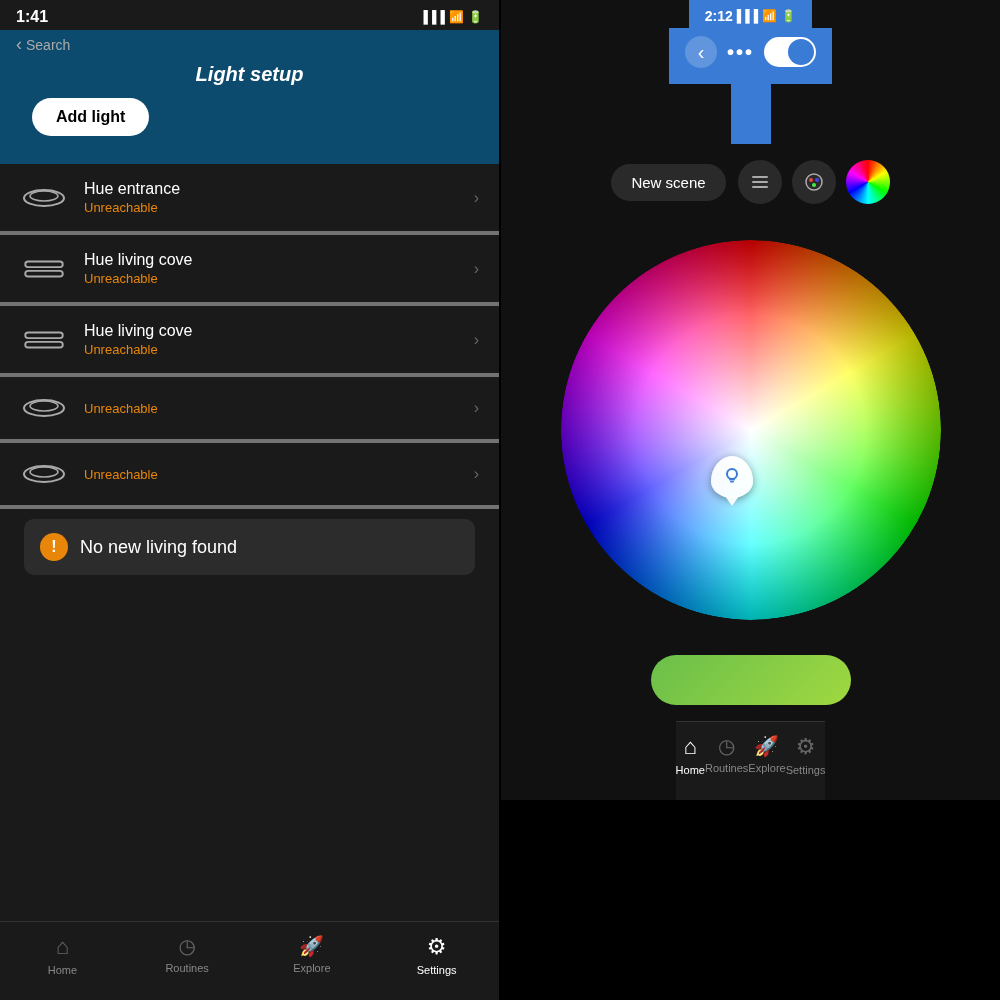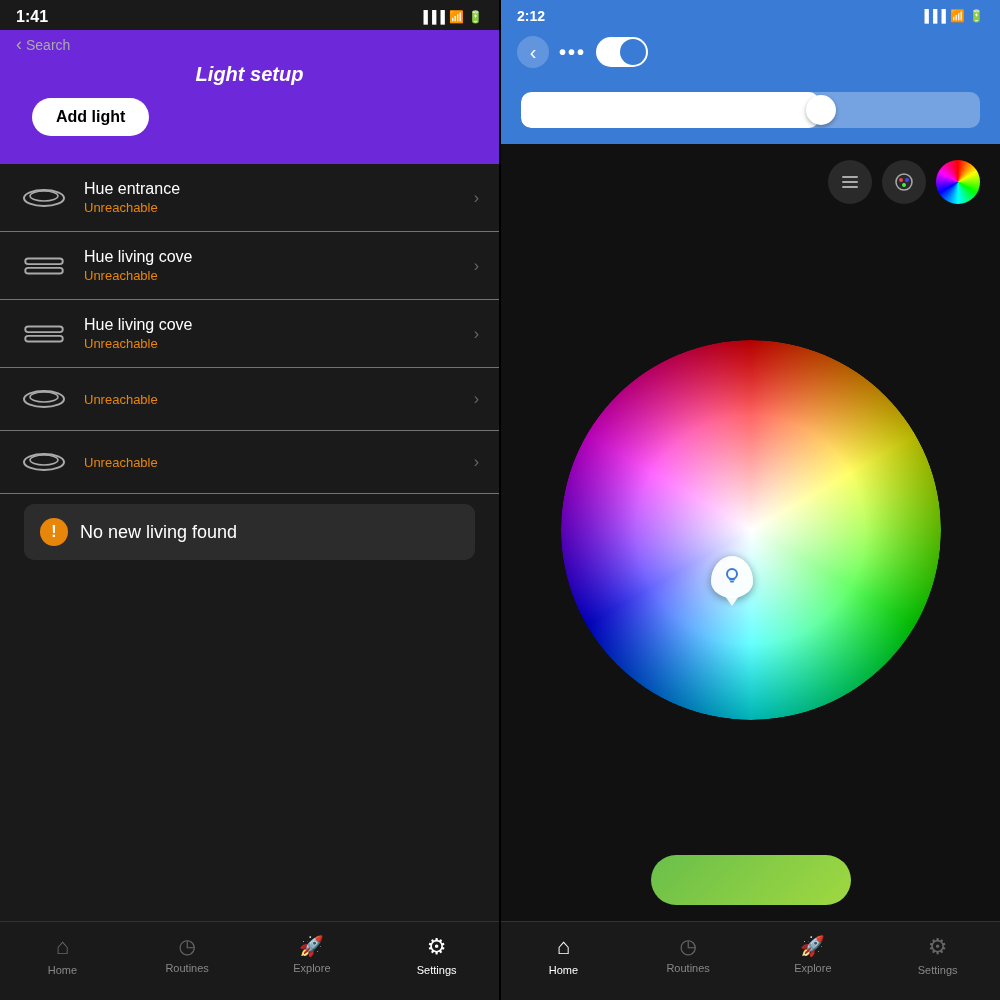--- a/index.html
+++ b/index.html
@@ -9,21 +9,21 @@
       display: flex;
       font-family: -apple-system, BlinkMacSystemFont, 'Helvetica Neue', Arial, sans-serif;
       overflow: hidden;
       background: #000;
     }
 
     
     .left-panel {
       width: 500px;
       height: 1000px;
-      background: #6d28d9;
+      background: #0c4a6e;
       display: flex;
       flex-direction: column;
       position: relative;
     }
 
     .status-bar-left {
       display: flex;
       justify-content: space-between;
       align-items: center;
       padding: 8px 16px 4px;
@@ -78,21 +78,21 @@
     .light-list {
       flex: 1;
       overflow-y: auto;
       background: #1a1a1a;
     }
 
     .light-item {
       display: flex;
       align-items: center;
       padding: 16px 20px;
-      border-bottom: 1px solid #737373;
+      border-bottom: 4px solid #737373;
       cursor: pointer;
       position: relative;
     }
 
     .light-icon {
       width: 48px;
       height: 30px;
       display: flex;
       align-items: center;
       justify-content: center;
@@ -163,24 +163,25 @@
     }
     .nav-icon { font-size: 22px; }
     .nav-label { font-size: 11px; color: #888; }
     .nav-item.active .nav-label { color: #fff; }
     .nav-item.active .nav-icon { color: #fff; }
     .nav-item .nav-icon { color: #666; }
 
     
     .right-panel {
       width: 500px;
-      height: 1000px;
+      height: 800px;
       background: #111;
       display: flex;
       flex-direction: column;
+      align-items: center;
     }
 
     .status-bar-right {
       display: flex;
       justify-content: space-between;
       align-items: center;
       padding: 8px 16px 4px;
       color: #fff;
       font-size: 14px;
       font-weight: 600;
@@ -475,20 +476,21 @@
   </div>
 
   <div class="brightness-bar-container">
     <div class="brightness-track">
       <div class="brightness-fill"></div>
       <div class="brightness-knob"></div>
     </div>
   </div>
 
   <div class="controls-row">
+    <button class="new-scene-btn">New scene</button>
 
     <div style="margin-left:auto; display:flex; gap:10px; align-items:center;">
 
       <div class="control-icon-btn">
         <svg width="20" height="20" viewBox="0 0 20 20" fill="none">
           <rect x="2" y="4" width="16" height="2" rx="1" fill="#aaa"></rect>
           <rect x="2" y="9" width="16" height="2" rx="1" fill="#aaa"></rect>
           <rect x="2" y="14" width="16" height="2" rx="1" fill="#aaa"></rect>
         </svg>
       </div>

